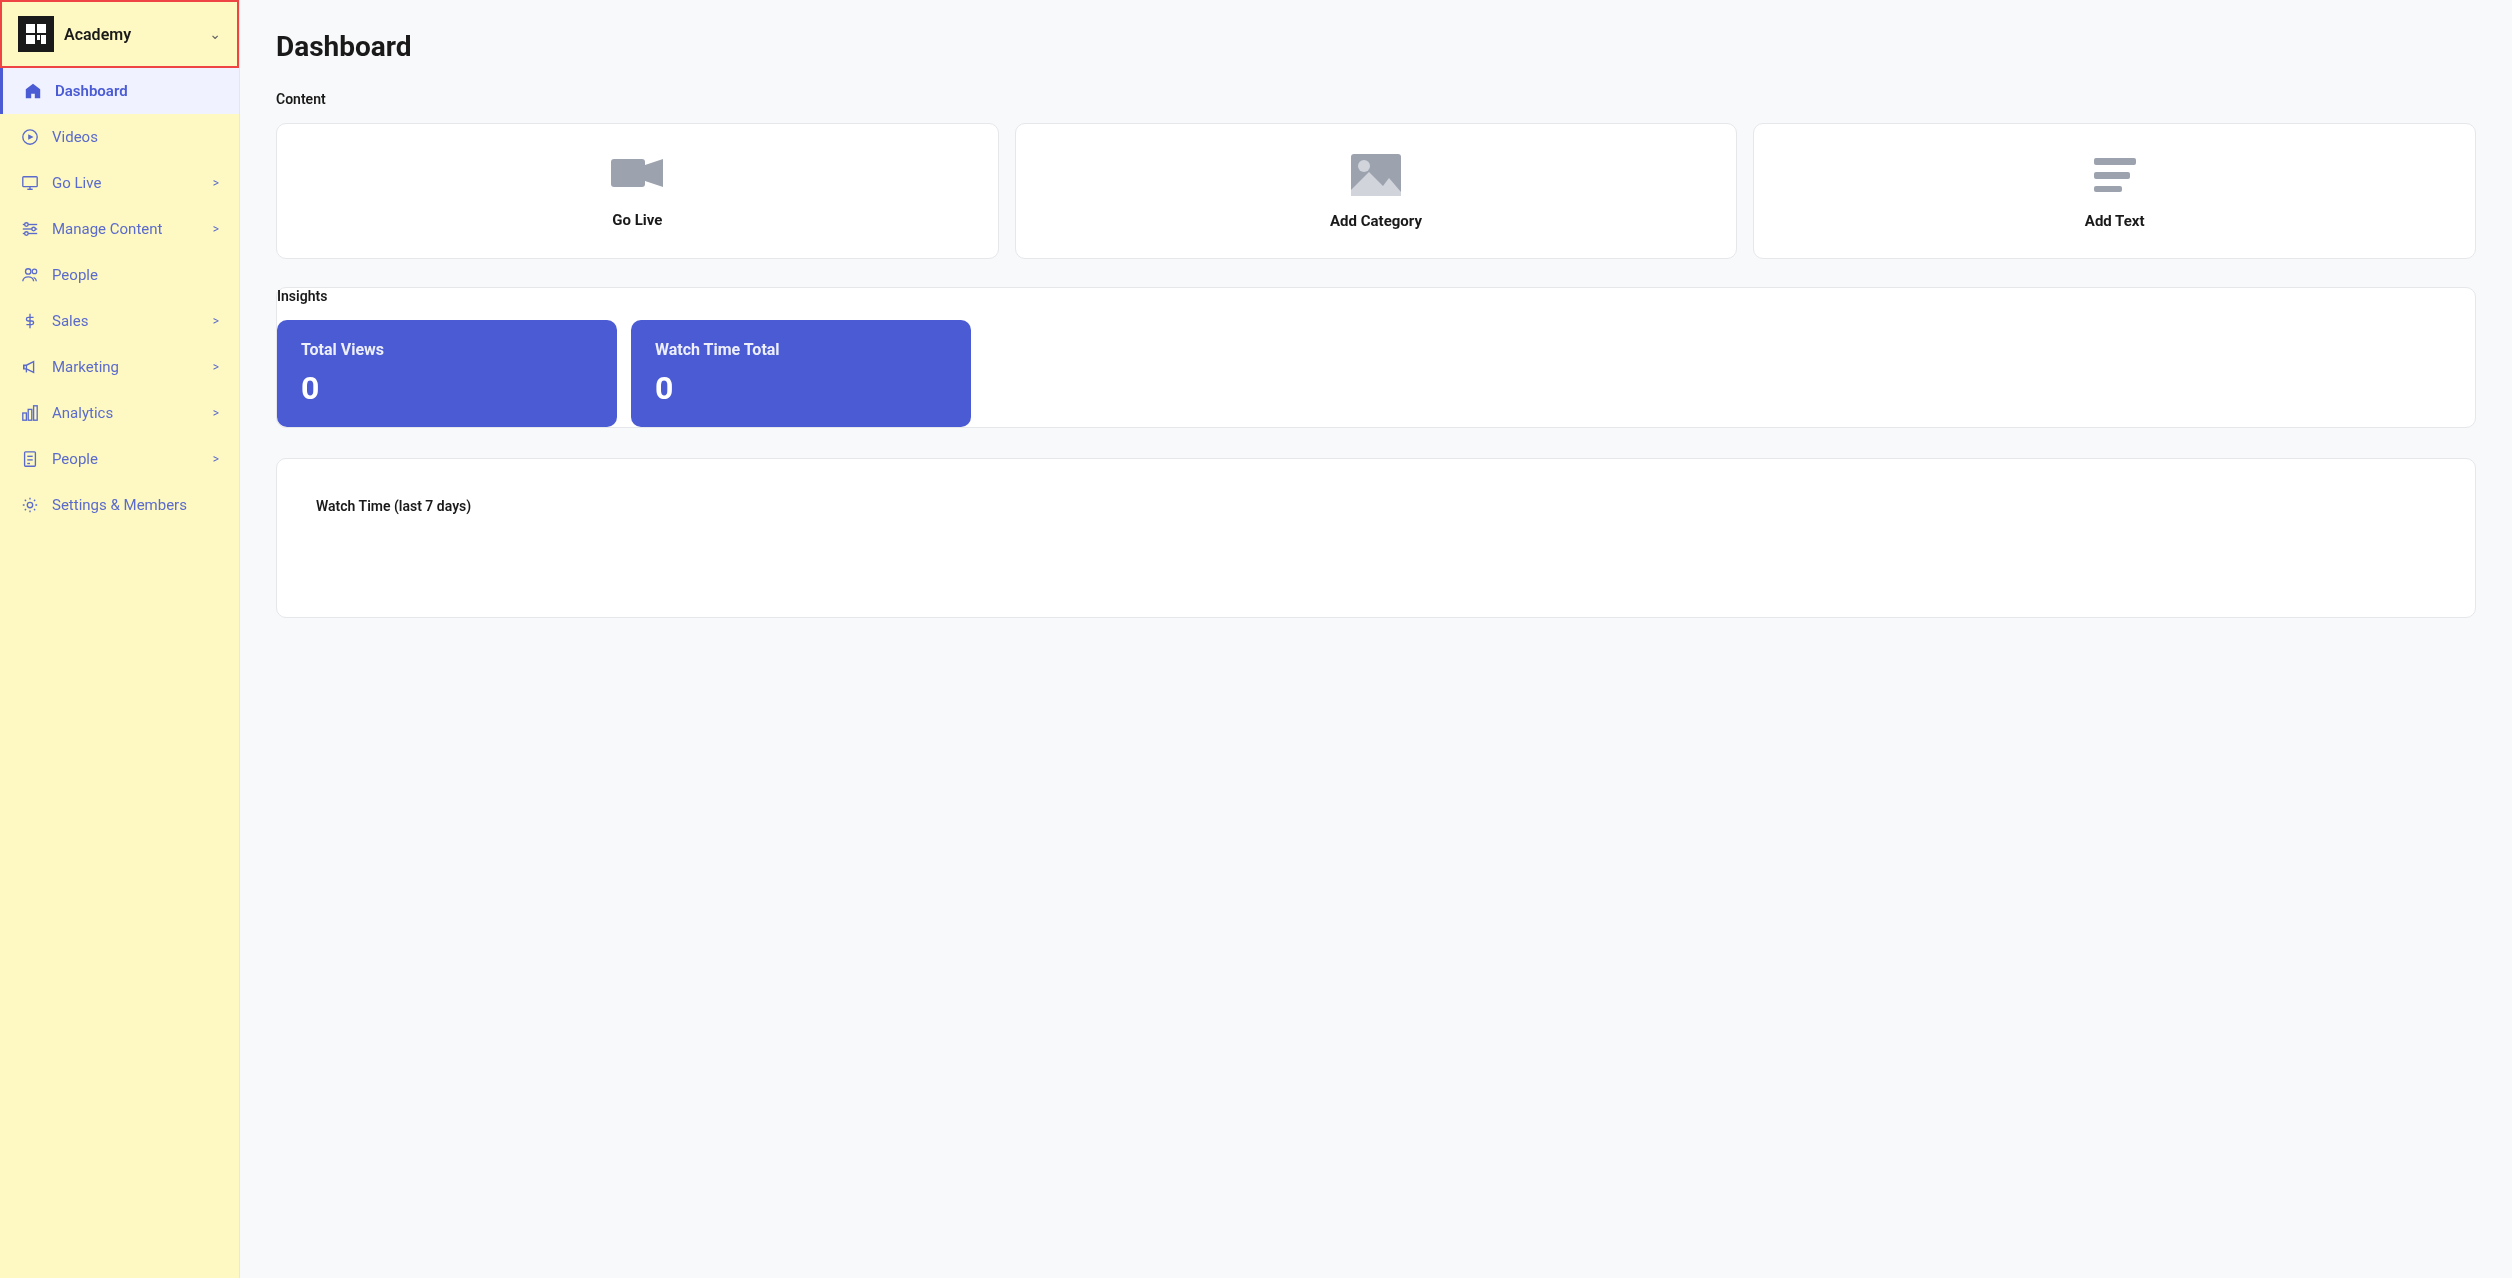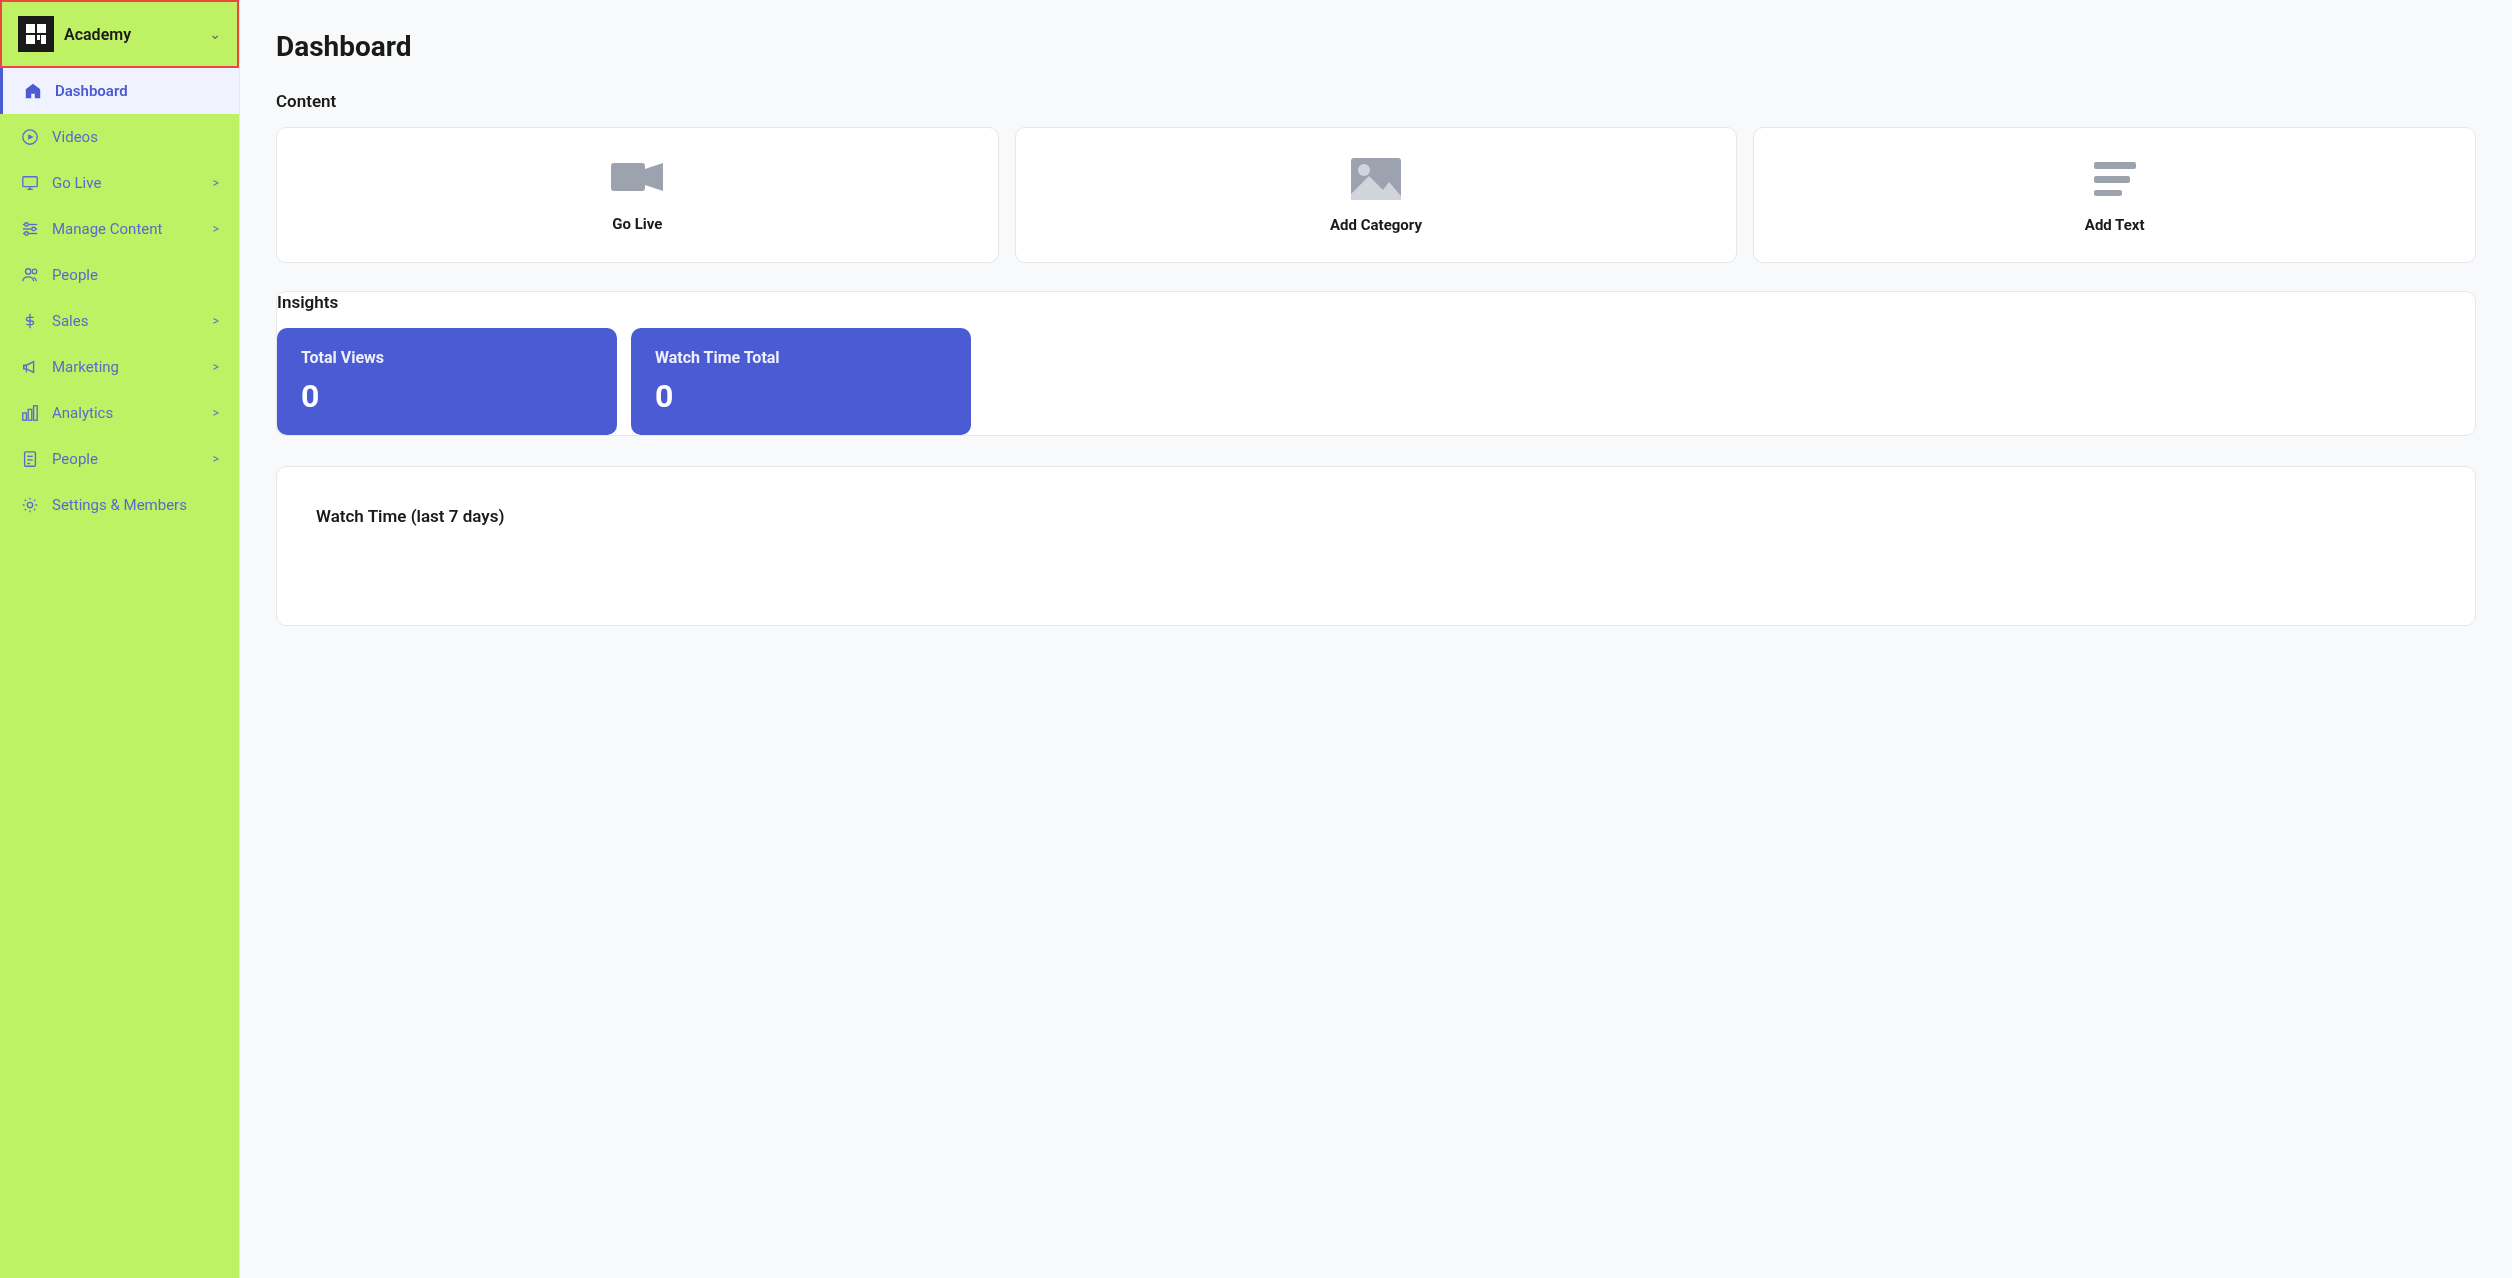--- a/index.html
+++ b/index.html
@@ -8,21 +8,21 @@
       background: #f5f5f5;
       display: flex;
       height: 100vh;
       overflow: hidden;
     }
 
     
     .sidebar {
       width: 240px;
       min-width: 240px;
-      background: #bef264;
+      background: #fef9c3;
       border-right: 1px solid #e5e7eb;
       display: flex;
       flex-direction: column;
       height: 100vh;
       overflow-y: auto;
     }
 
     .sidebar-logo {
       display: flex;
       align-items: center;
@@ -102,21 +102,21 @@
     }
 
     .page-title {
       font-size: 28px;
       font-weight: 700;
       color: #1a1a1a;
       margin-bottom: 28px;
     }
 
     .section-title {
-      font-size: 17px;
+      font-size: 14px;
       font-weight: 600;
       color: #1a1a1a;
       margin-bottom: 16px;
     }
 
     
     .content-cards {
       display: flex;
       gap: 16px;
       margin-bottom: 28px;

